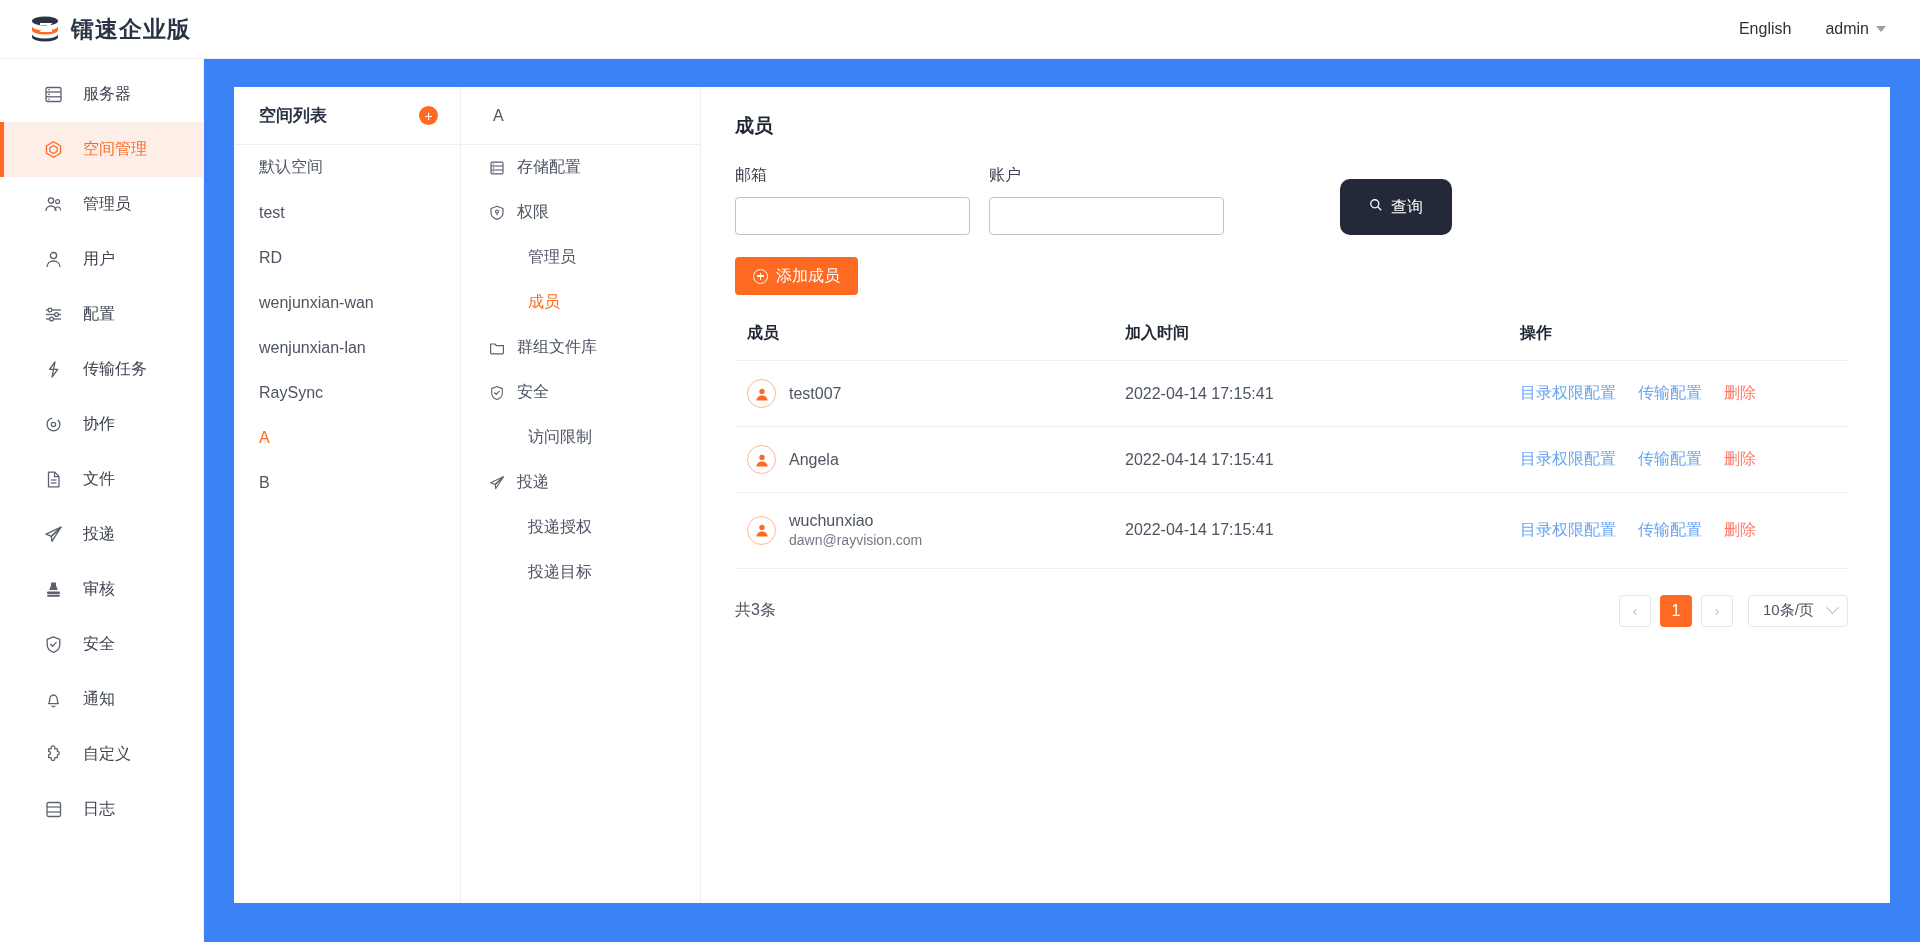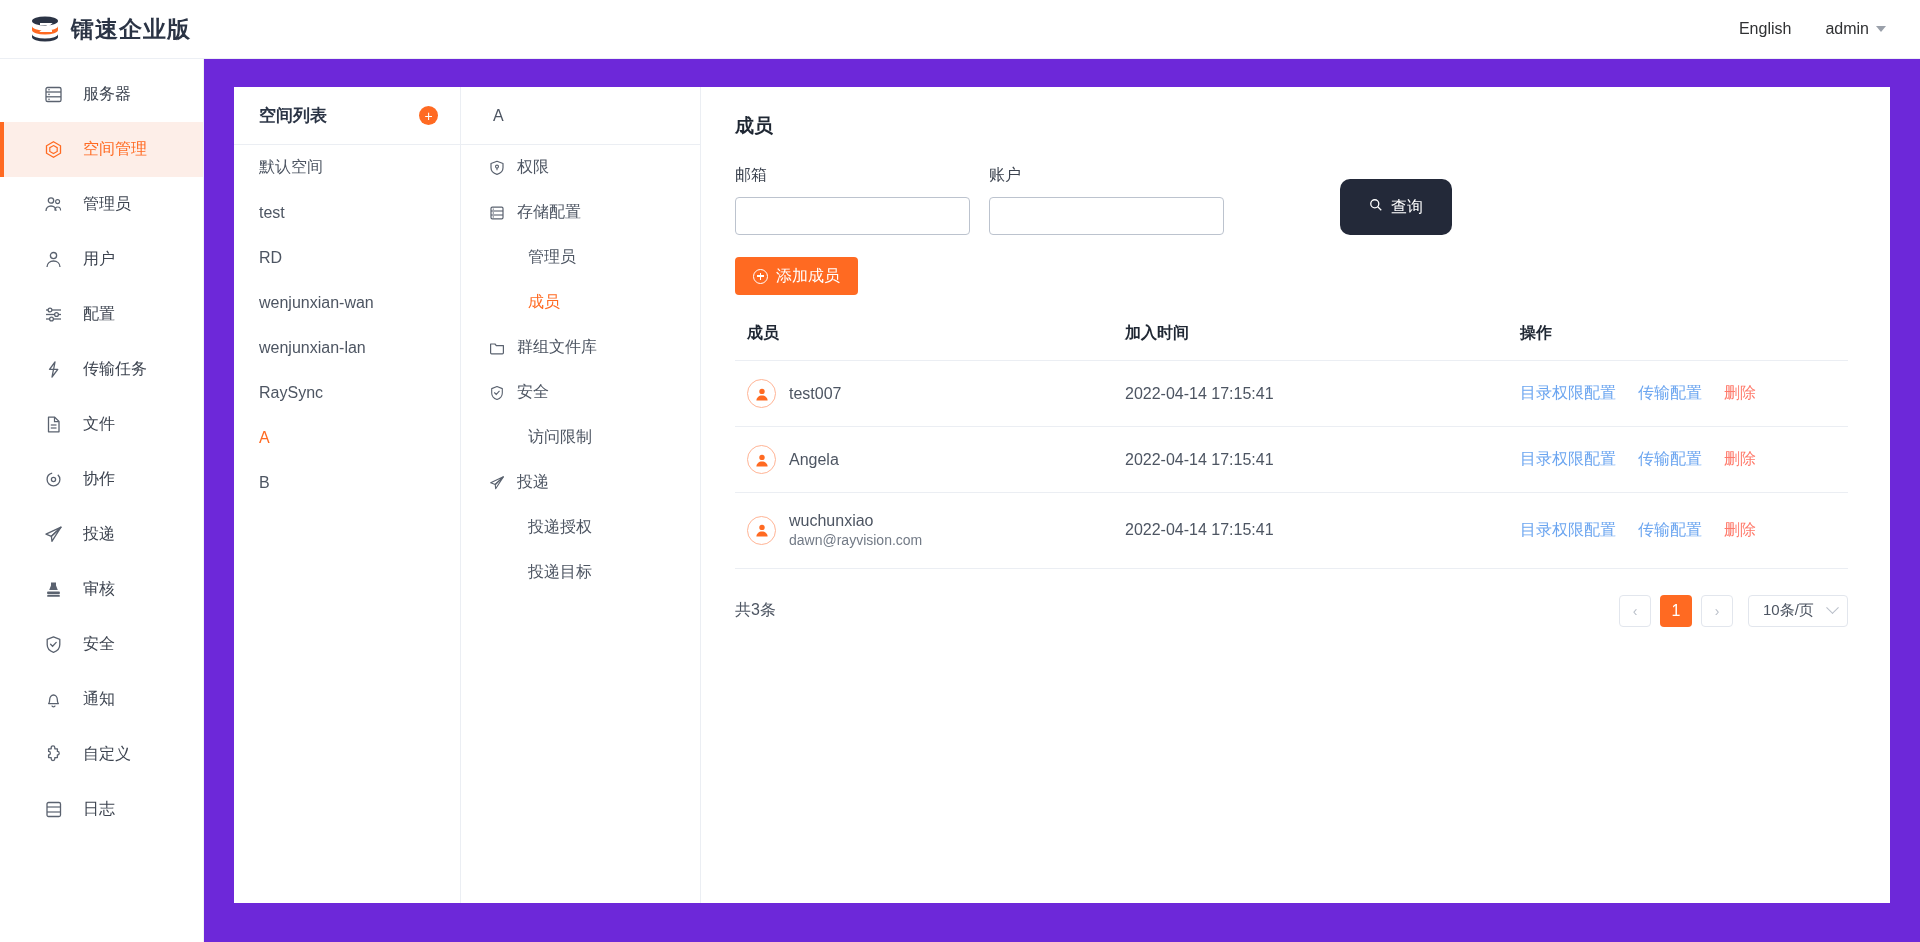--- a/index.html
+++ b/index.html
@@ -76,21 +76,21 @@
     width: 19px; height: 19px; flex: none;
     display: flex; align-items: center; justify-content: center;
   }
   .nav-icon svg { width: 19px; height: 19px; display: block; }
 
   
   .content {
     flex: 1; min-width: 0;
     padding: 28px 30px 4px 30px;
     display: flex; gap: 0;
-    background: #6d28d9;
+    background: #3b82f6;
   }
   .panels {
     display: flex; width: 100%;
     height: 816px;
   }
 
   
   .panel-spaces {
     width: 227px; min-width: 227px;
     background: #fff;
@@ -337,36 +337,36 @@
           <span class="nav-icon">
             <svg viewBox="0 0 19 19" width="19" height="19">
               <path d="M11 2 L5.5 9.3 h4 L8 17 l5.8-7.6 h-4.2z" fill="none" stroke="#5a626f" stroke-width="1.3" stroke-linejoin="round"></path>
             </svg>
           </span>
           <span>传输任务</span>
         </div>
         <div class="nav-item">
           <span class="nav-icon">
             <svg viewBox="0 0 19 19" width="19" height="19">
+              <circle cx="9.5" cy="9.5" r="6.4" fill="none" stroke="#5a626f" stroke-width="1.3" stroke-dasharray="28 6"></circle>
+              <circle cx="9.5" cy="9.5" r="2.1" fill="none" stroke="#5a626f" stroke-width="1.3"></circle>
+            </svg>
+          </span>
+          <span>协作</span>
+        </div>
+        <div class="nav-item">
+          <span class="nav-icon">
+            <svg viewBox="0 0 19 19" width="19" height="19">
               <path d="M4.5 2.2 h6.2 L15 6.4 V16.8 H4.5 Z" fill="none" stroke="#5a626f" stroke-width="1.3" stroke-linejoin="round"></path>
               <path d="M10.5 2.3 V6.6 H14.8" fill="none" stroke="#5a626f" stroke-width="1.2"></path>
               <line x1="6.8" y1="10" x2="12.5" y2="10" stroke="#5a626f" stroke-width="1.2"></line>
               <line x1="6.8" y1="13" x2="12.5" y2="13" stroke="#5a626f" stroke-width="1.2"></line>
             </svg>
           </span>
           <span>文件</span>
-        </div>
-        <div class="nav-item">
-          <span class="nav-icon">
-            <svg viewBox="0 0 19 19" width="19" height="19">
-              <circle cx="9.5" cy="9.5" r="6.4" fill="none" stroke="#5a626f" stroke-width="1.3" stroke-dasharray="28 6"></circle>
-              <circle cx="9.5" cy="9.5" r="2.1" fill="none" stroke="#5a626f" stroke-width="1.3"></circle>
-            </svg>
-          </span>
-          <span>协作</span>
         </div>
         <div class="nav-item">
           <span class="nav-icon">
             <svg viewBox="0 0 19 19" width="19" height="19">
               <path d="M17 2.2 L2 9.2 l5.4 2.1 L17 2.2 Z" fill="none" stroke="#5a626f" stroke-width="1.3" stroke-linejoin="round"></path>
               <path d="M17 2.2 L7.4 11.3 l0.5 5 L17 2.2 Z" fill="none" stroke="#5a626f" stroke-width="1.3" stroke-linejoin="round"></path>
             </svg>
           </span>
           <span>投递</span>
         </div>
@@ -437,39 +437,39 @@
               <div class="space-item">B</div>
             </div>
         </div>
 
         <div class="panel-tree">
           <div class="tree-head">A</div>
           <div id="tree-items">
               <div class="tree-item">
                 <span class="tree-icon">
                   <svg viewBox="0 0 16 16" width="16" height="16">
-                    <path d="M8 1.3 L14 3.5 v4.2 c0 3.4-2.5 5.6-6 6.6 -3.5-1-6-3.2-6-6.6 V3.5 Z" fill="none" stroke="#5a626f" stroke-width="1.2" stroke-linejoin="round"></path>
-                    <circle cx="8" cy="6.6" r="1.5" fill="none" stroke="#5a626f" stroke-width="1.1"></circle>
-                    <line x1="8" y1="7.9" x2="8" y2="10.2" stroke="#5a626f" stroke-width="1.1"></line>
-                  </svg>
-                </span>
-                <span>权限</span>
-              </div>
-              <div class="tree-item">
-                <span class="tree-icon">
-                  <svg viewBox="0 0 16 16" width="16" height="16">
                     <rect x="2" y="2.2" width="12" height="11.6" rx="1.3" fill="none" stroke="#5a626f" stroke-width="1.2"></rect>
                     <line x1="2" y1="6" x2="14" y2="6" stroke="#5a626f" stroke-width="1.1"></line>
                     <line x1="2" y1="10" x2="14" y2="10" stroke="#5a626f" stroke-width="1.1"></line>
                     <circle cx="4.3" cy="4.1" r=".7" fill="#5a626f"></circle>
                     <circle cx="4.3" cy="8" r=".7" fill="#5a626f"></circle>
                     <circle cx="4.3" cy="11.9" r=".7" fill="#5a626f"></circle>
                   </svg>
                 </span>
                 <span>存储配置</span>
+              </div>
+              <div class="tree-item">
+                <span class="tree-icon">
+                  <svg viewBox="0 0 16 16" width="16" height="16">
+                    <path d="M8 1.3 L14 3.5 v4.2 c0 3.4-2.5 5.6-6 6.6 -3.5-1-6-3.2-6-6.6 V3.5 Z" fill="none" stroke="#5a626f" stroke-width="1.2" stroke-linejoin="round"></path>
+                    <circle cx="8" cy="6.6" r="1.5" fill="none" stroke="#5a626f" stroke-width="1.1"></circle>
+                    <line x1="8" y1="7.9" x2="8" y2="10.2" stroke="#5a626f" stroke-width="1.1"></line>
+                  </svg>
+                </span>
+                <span>权限</span>
               </div>
               <div class="tree-item child">
                 <span>管理员</span>
               </div>
               <div class="tree-item child active">
                 <span>成员</span>
               </div>
               <div class="tree-item">
                 <span class="tree-icon">
                   <svg viewBox="0 0 16 16" width="16" height="16">

